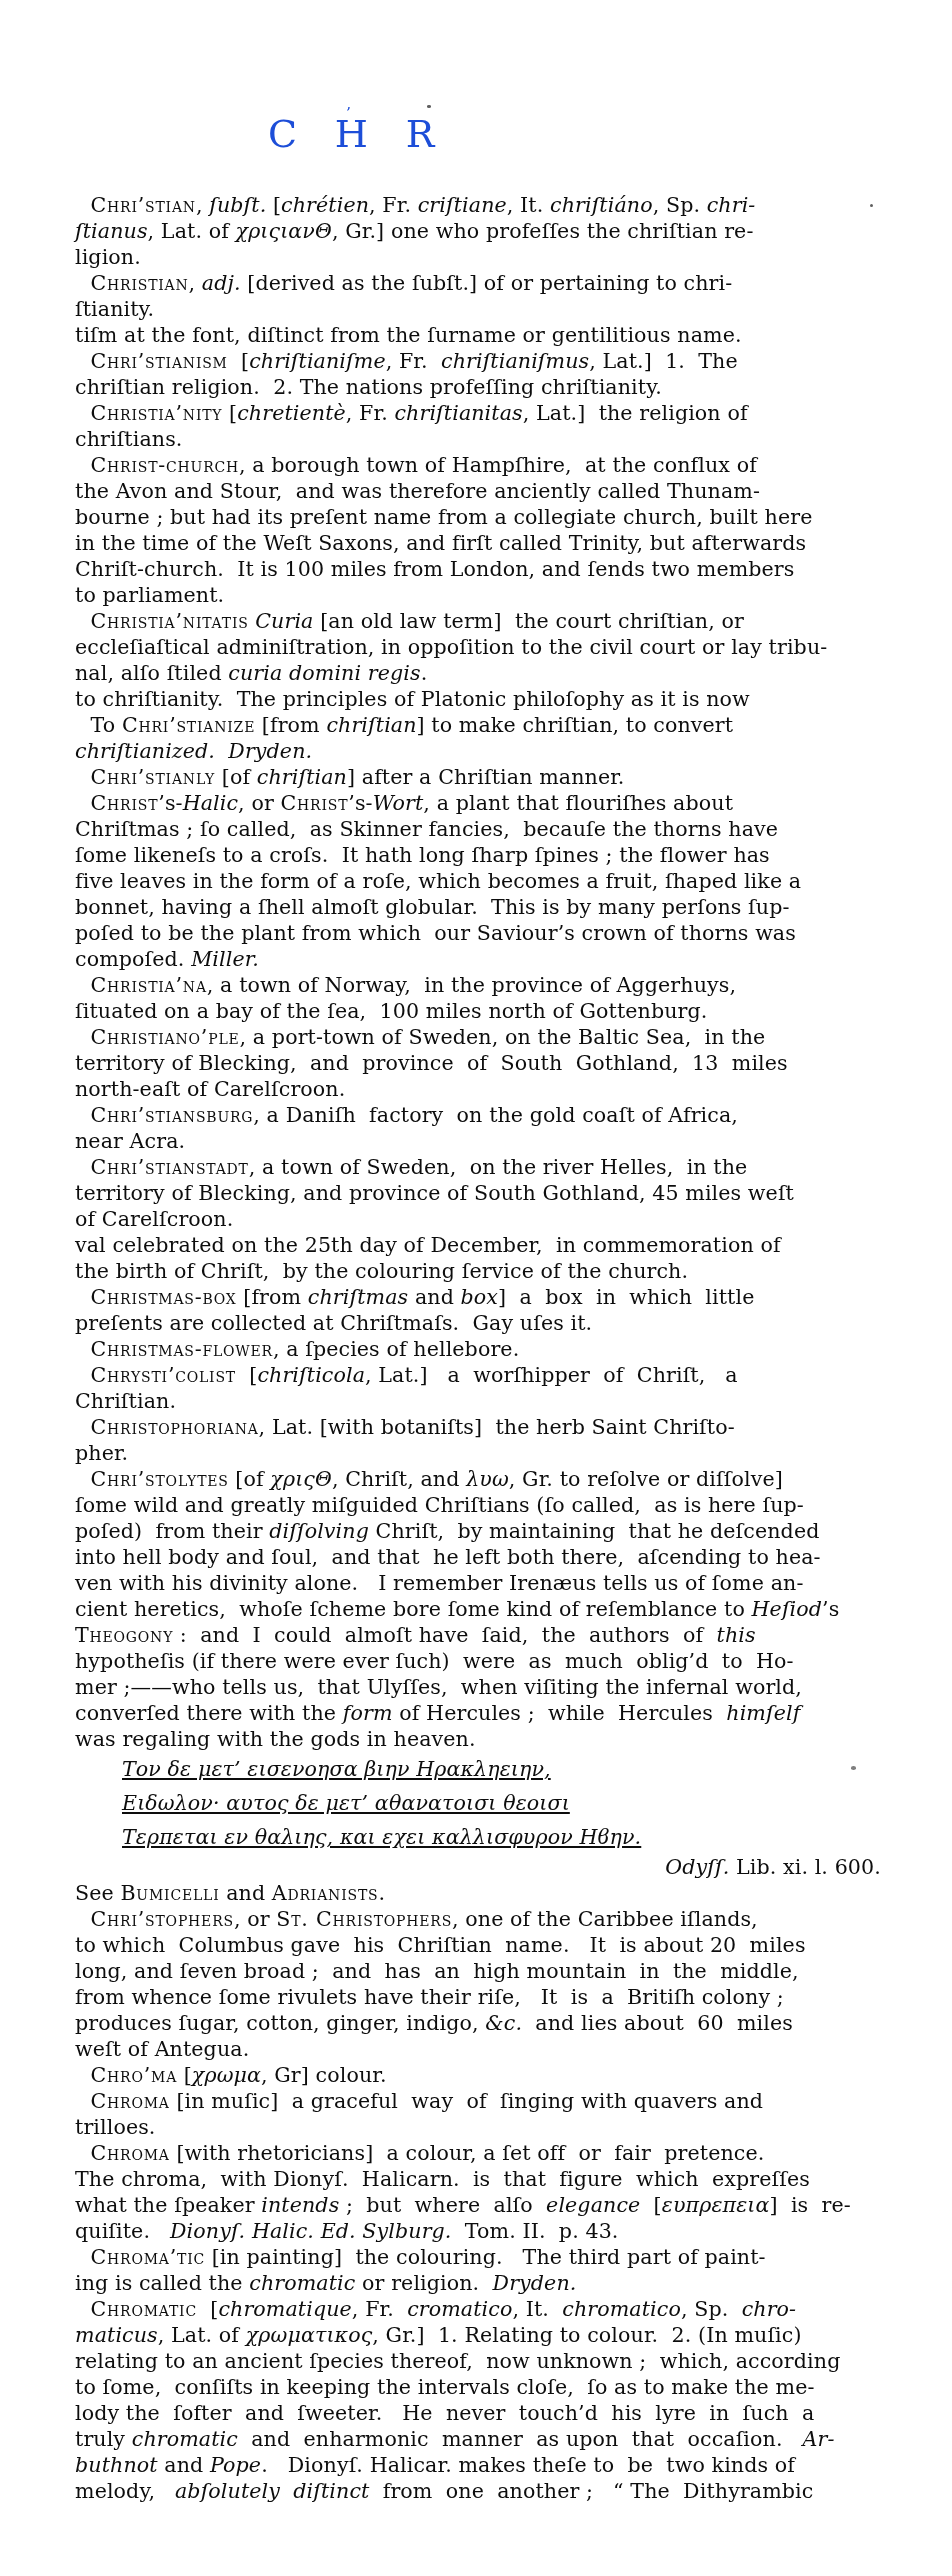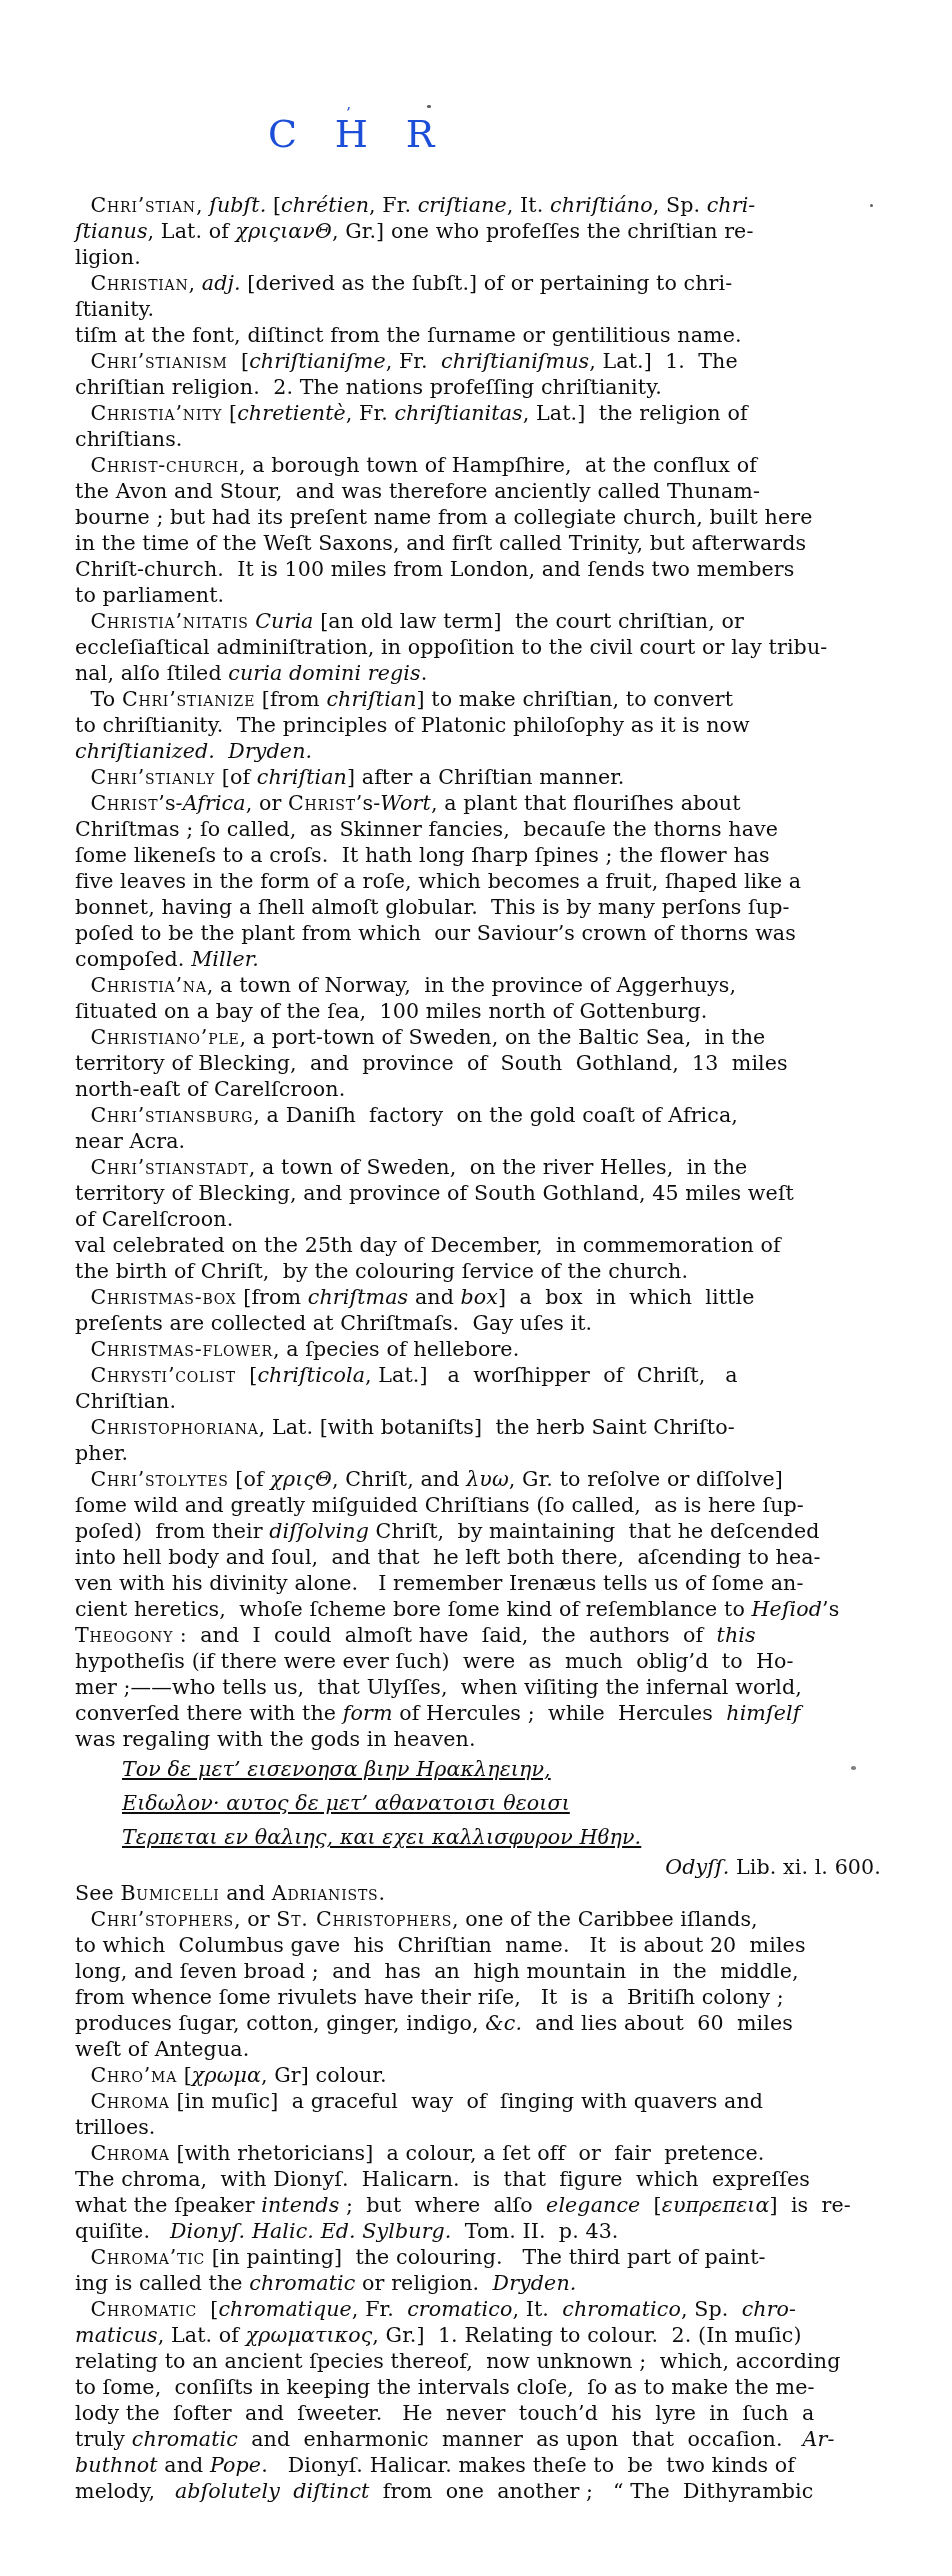--- a/index.html
+++ b/index.html
@@ -61,25 +61,25 @@
       <div class="line"><span class="rm">chriſtians.</span></div>
       <div class="line ind1"><span class="sc">Christ-church</span><span class="rm">, a borough town of Hampſhire,  at the conflux of</span></div>
       <div class="line"><span class="rm">the Avon and Stour,  and was therefore anciently called Thunam-</span></div>
       <div class="line"><span class="rm">bourne ; but had its preſent name from a collegiate church, built here</span></div>
       <div class="line"><span class="rm">in the time of the Weſt Saxons, and firſt called Trinity, but afterwards</span></div>
       <div class="line"><span class="rm">Chriſt-church.  It is 100 miles from London, and ſends two members</span></div>
       <div class="line"><span class="rm">to parliament.</span></div>
       <div class="line ind1"><span class="sc">Christia’nitatis</span><span class="rm"> </span><span class="it">Curia</span><span class="rm"> [an old law term]  the court chriſtian, or</span></div>
       <div class="line"><span class="rm">eccleſiaſtical adminiſtration, in oppoſition to the civil court or lay tribu-</span></div>
       <div class="line"><span class="rm">nal, alſo ſtiled </span><span class="it">curia domini regis</span><span class="rm">.</span></div>
+      <div class="line"><span class="rm">to chriſtianity.  The principles of Platonic philoſophy as it is now</span></div>
       <div class="line ind1"><span class="rm">To </span><span class="sc">Chri’stianize</span><span class="rm"> [from </span><span class="it">chriſtian</span><span class="rm">] to make chriſtian, to convert</span></div>
-      <div class="line"><span class="rm">to chriſtianity.  The principles of Platonic philoſophy as it is now</span></div>
       <div class="line"><span class="it">chriſtianized.  Dryden.</span></div>
       <div class="line ind1"><span class="sc">Chri’stianly</span><span class="rm"> [of </span><span class="it">chriſtian</span><span class="rm">] after a Chriſtian manner.</span></div>
-      <div class="line ind1"><span class="sc">Christ</span><span class="rm">’s-</span><span class="it">Africa</span><span class="rm">, or </span><span class="sc">Christ</span><span class="rm">’s-</span><span class="it">Wort</span><span class="rm">, a plant that flouriſhes about</span></div>
+      <div class="line ind1"><span class="sc">Christ</span><span class="rm">’s-</span><span class="it">Halic</span><span class="rm">, or </span><span class="sc">Christ</span><span class="rm">’s-</span><span class="it">Wort</span><span class="rm">, a plant that flouriſhes about</span></div>
       <div class="line"><span class="rm">Chriſtmas ; ſo called,  as Skinner fancies,  becauſe the thorns have</span></div>
       <div class="line"><span class="rm">ſome likeneſs to a croſs.  It hath long ſharp ſpines ; the flower has</span></div>
       <div class="line"><span class="rm">five leaves in the form of a roſe, which becomes a fruit, ſhaped like a</span></div>
       <div class="line"><span class="rm">bonnet, having a ſhell almoſt globular.  This is by many perſons ſup-</span></div>
       <div class="line"><span class="rm">poſed to be the plant from which  our Saviour’s crown of thorns was</span></div>
       <div class="line"><span class="rm">compoſed. </span><span class="it">Miller.</span></div>
       <div class="line ind1"><span class="sc">Christia’na</span><span class="rm">, a town of Norway,  in the province of Aggerhuys,</span></div>
       <div class="line"><span class="rm">ſituated on a bay of the ſea,  100 miles north of Gottenburg.</span></div>
       <div class="line ind1"><span class="sc">Christiano’ple</span><span class="rm">, a port-town of Sweden, on the Baltic Sea,  in the</span></div>
       <div class="line"><span class="rm">territory of Blecking,  and  province  of  South  Gothland,  13  miles</span></div>

